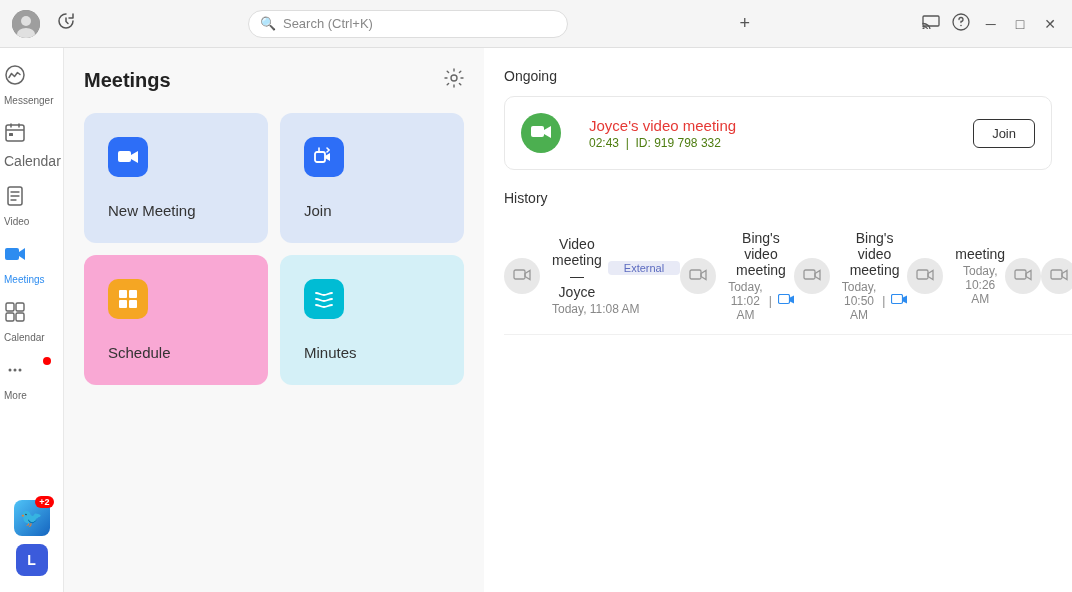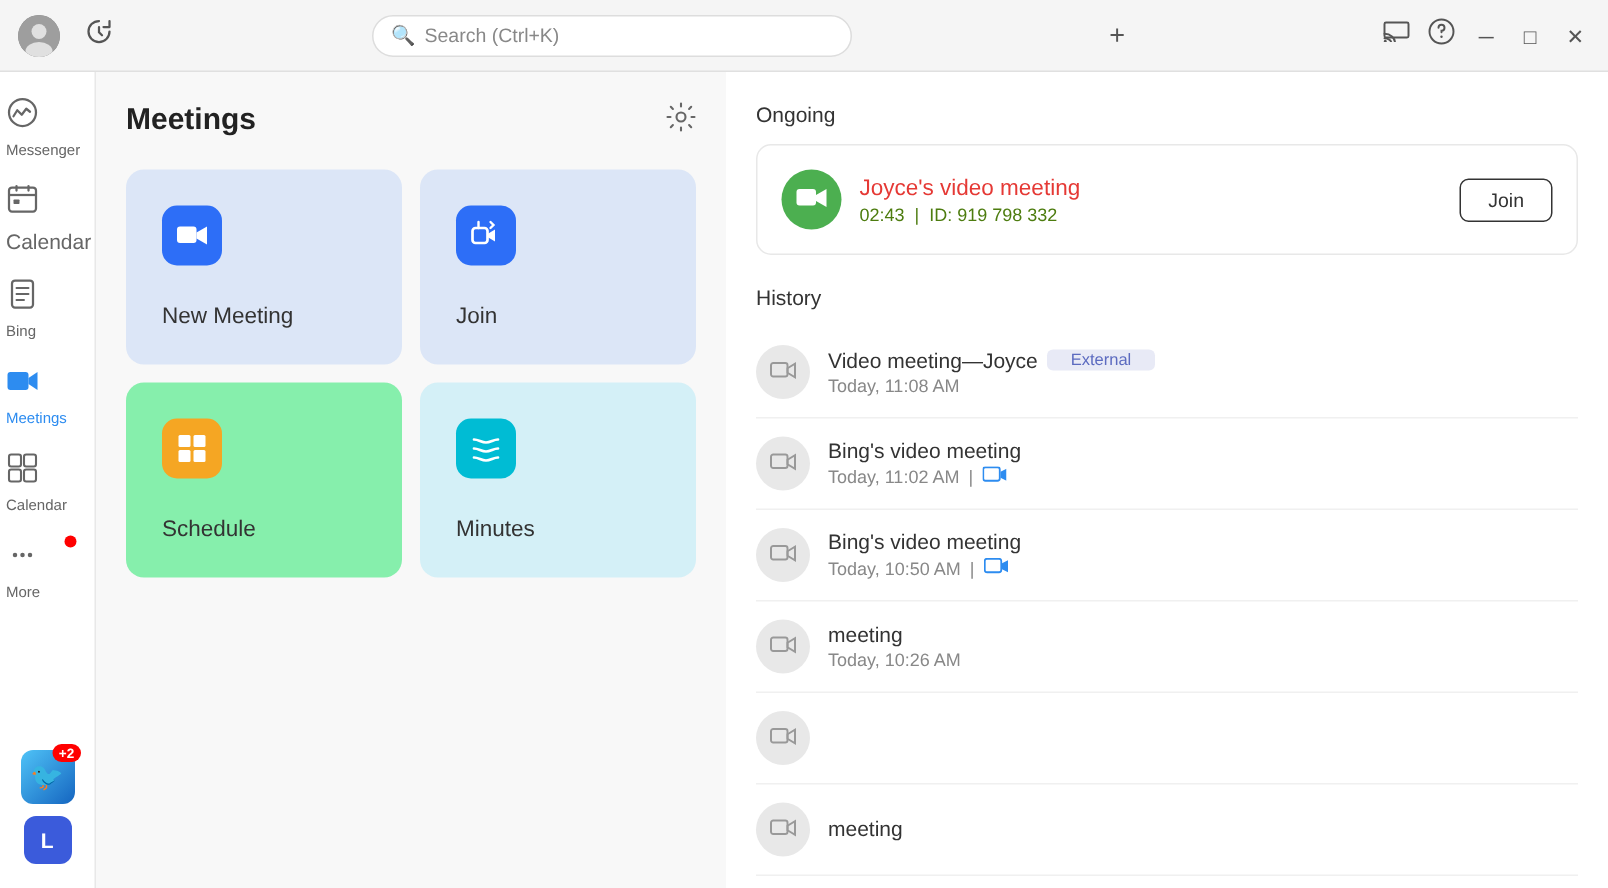--- a/index.html
+++ b/index.html
@@ -154,21 +154,21 @@
     .meeting-card {
       border-radius: 12px;
       padding: 24px;
       display: flex; flex-direction: column; align-items: flex-start;
       cursor: pointer;
       min-height: 130px;
       justify-content: space-between;
     }
     .meeting-card.new { background: #dce6f7; }
     .meeting-card.join { background: #dce6f7; }
-    .meeting-card.schedule { background: #86efac; }
+    .meeting-card.schedule { background: #f9a8d4; }
     .meeting-card.minutes { background: #d4f0f7; }
 
     .card-icon {
       width: 40px; height: 40px;
       border-radius: 10px;
       display: flex; align-items: center; justify-content: center;
       font-size: 20px;
       color: white;
     }
     .card-icon.blue { background: #2d6ef7; }
@@ -190,21 +190,21 @@
       font-size: 14px; font-weight: 500; color: #333;
       margin-bottom: 12px;
     }
 
     
     .ongoing-card {
       background: #fff;
       border: 1px solid #e8e8e8;
       border-radius: 10px;
       padding: 16px;
-      display: flex; align-items: center; gap: 12px;
+      display: flex; align-items: center; gap: 28px;
       margin-bottom: 20px;
     }
     .ongoing-avatar {
       width: 40px; height: 40px; border-radius: 50%;
       background: #4caf50;
       display: flex; align-items: center; justify-content: center;
       color: white; font-size: 18px;
     }
     .ongoing-info { flex: 1; }
     .ongoing-name {
@@ -218,21 +218,21 @@
       background: white;
       border-radius: 6px;
       padding: 6px 18px;
       font-size: 13px;
       font-weight: 500;
       cursor: pointer;
       color: #333;
     }
 
     
-    .history-list { display: flex; flex-direction: column; text-align: center; }
+    .history-list { display: flex; flex-direction: row; text-align: center; }
     .history-item {
       display: flex; align-items: center; gap: 12px;
       padding: 12px 0;
       border-bottom: 1px solid #f0f0f0;
     }
     .history-icon {
       width: 36px; height: 36px; border-radius: 50%;
       background: #e8e8e8;
       display: flex; align-items: center; justify-content: center;
       color: #666; font-size: 16px; flex-shrink: 0;
@@ -322,21 +322,21 @@
       <span style="font-size:14px;color:#666">Calendar</span>
     </div>
 
     <div class="sidebar-item">
       <span class="sidebar-icon">
         <svg width="22" height="22" viewBox="0 0 22 22" fill="none">
           <rect x="4" y="2" width="14" height="18" rx="2" stroke="#666" stroke-width="1.5"></rect>
           <path d="M7 7h8M7 11h8M7 15h5" stroke="#666" stroke-width="1.3" stroke-linecap="round"></path>
         </svg>
       </span>
-      <span style="font-size:10px;color:#666">Bing</span>
+      <span style="font-size:10px;color:#666">Video</span>
     </div>
 
     <div class="sidebar-item active">
       <span class="sidebar-icon">
         <svg width="22" height="22" viewBox="0 0 22 22" fill="none">
           <rect x="1" y="5" width="14" height="12" rx="2" fill="#2d8cf0"></rect>
           <path d="M15 9l6-4v12l-6-4V9z" fill="#2d8cf0"></path>
         </svg>
       </span>
       <span style="font-size:10px;color:#2d8cf0">Meetings</span>

